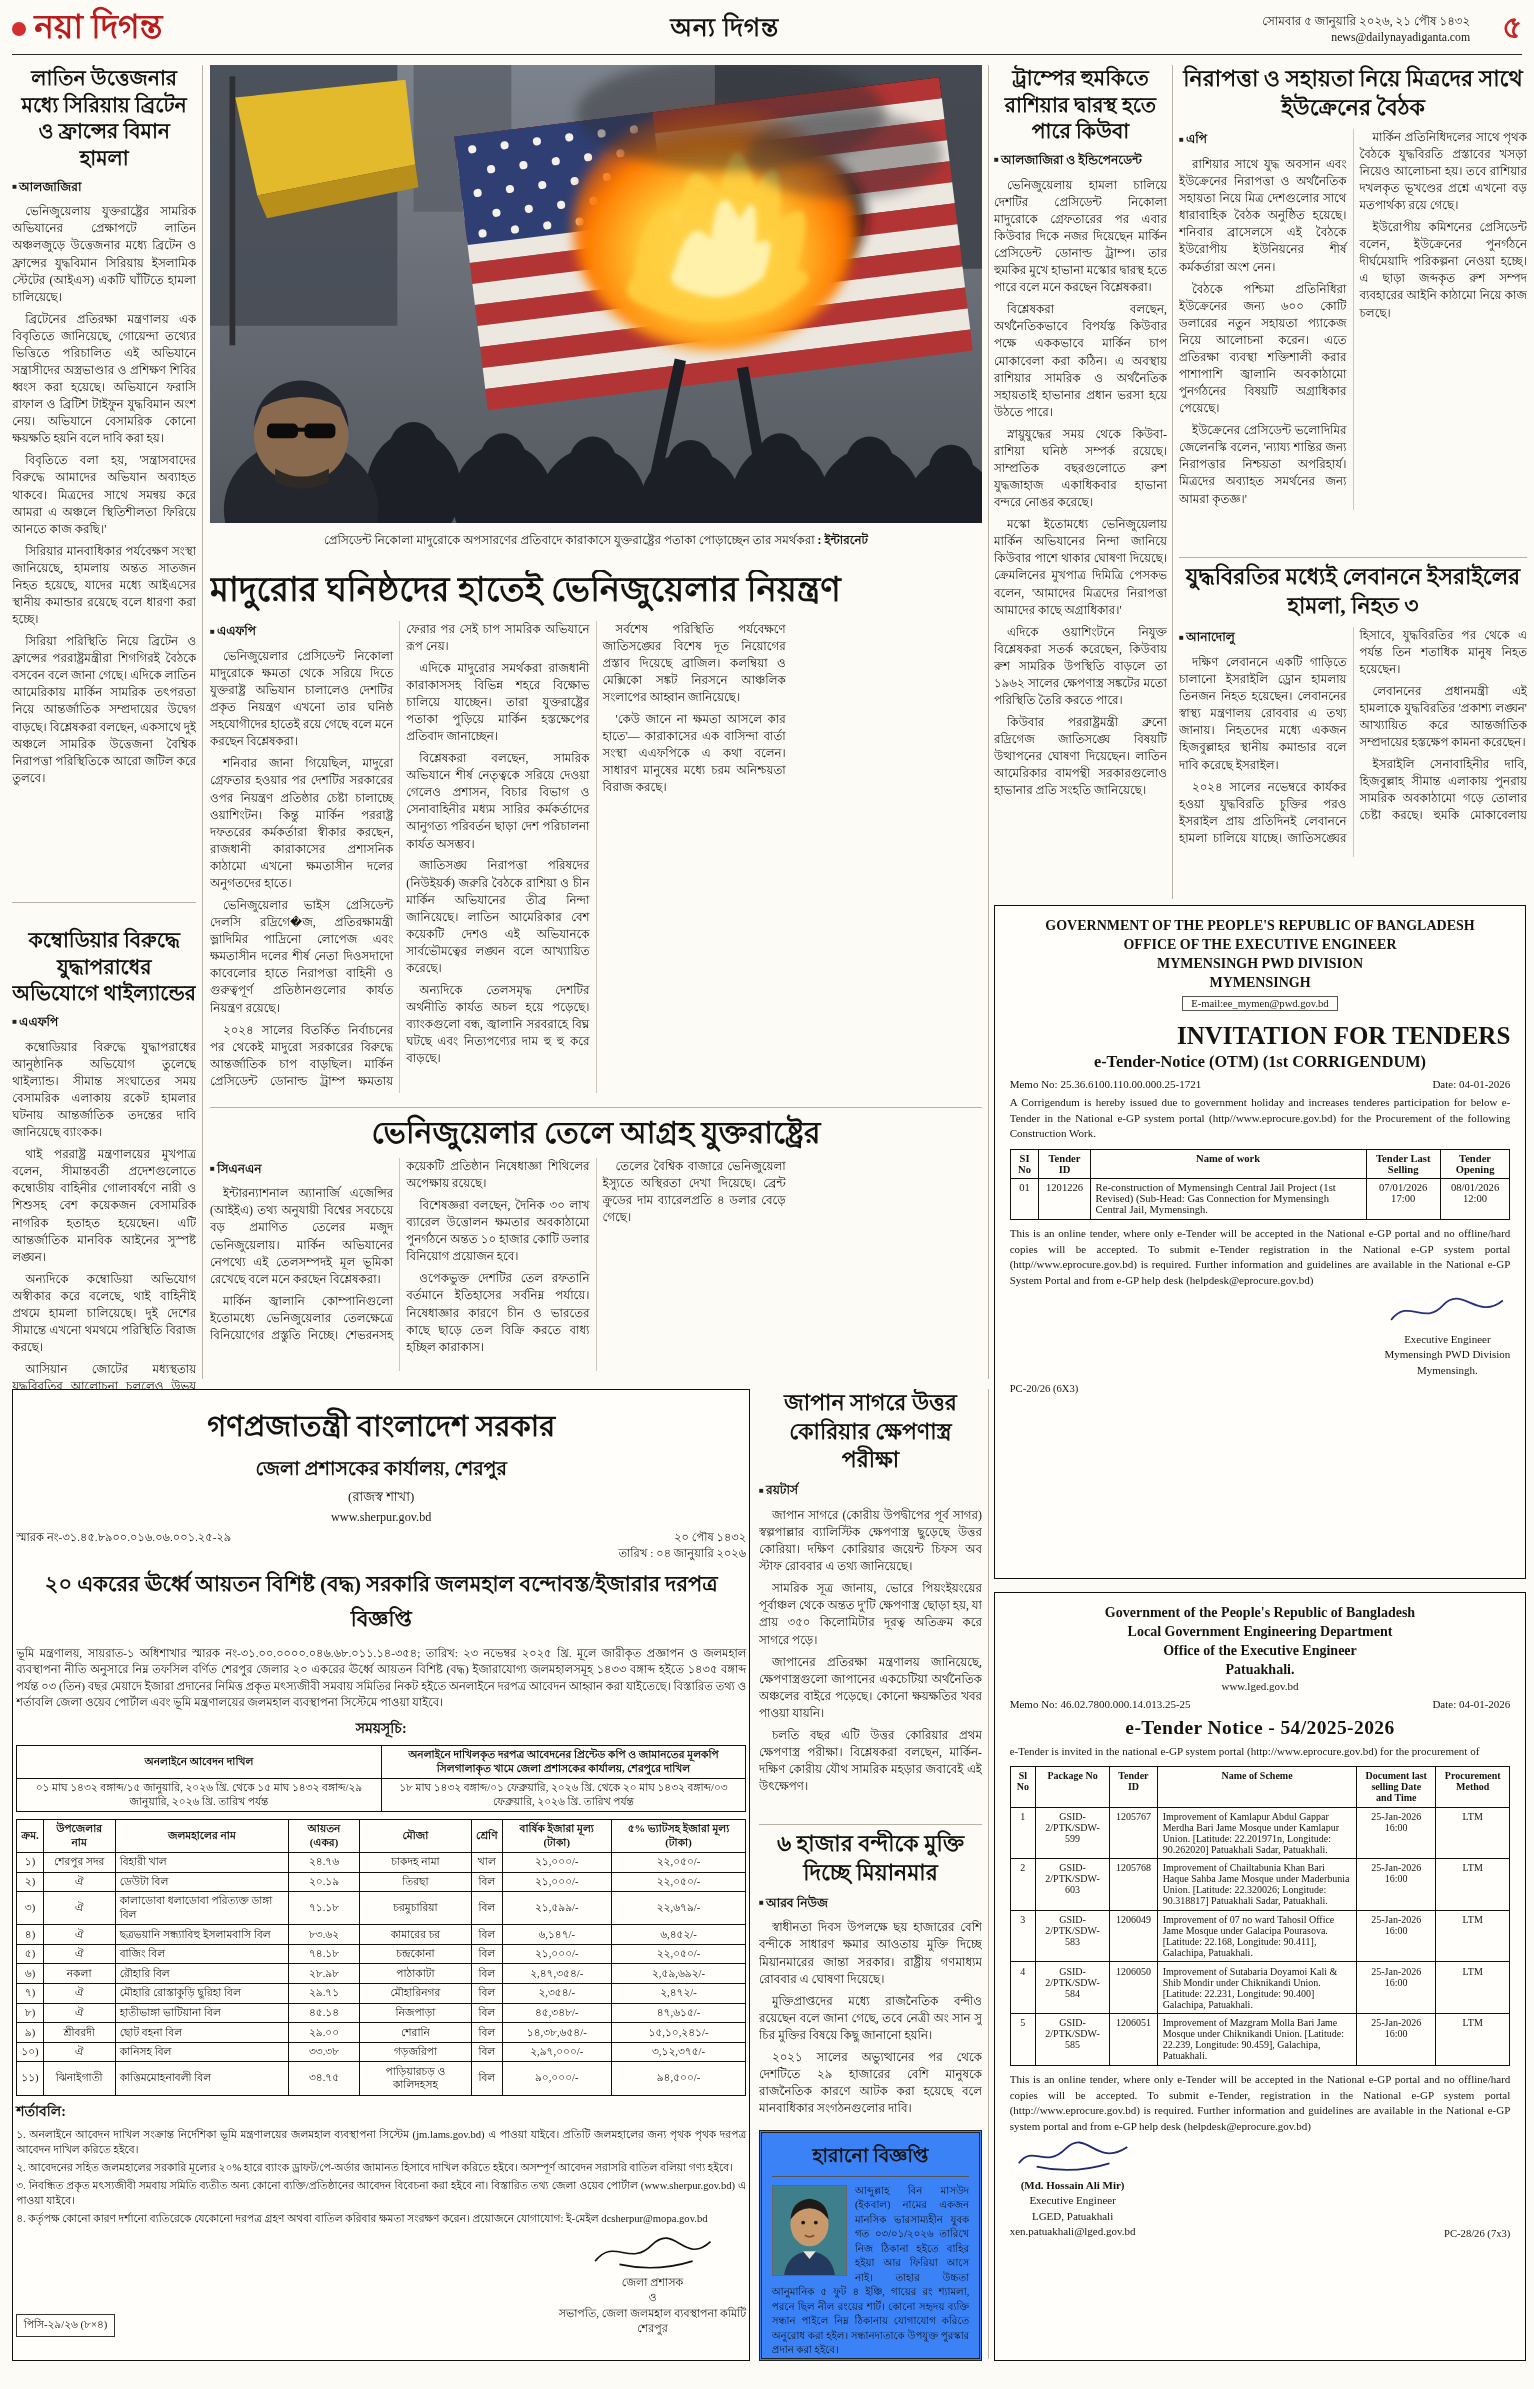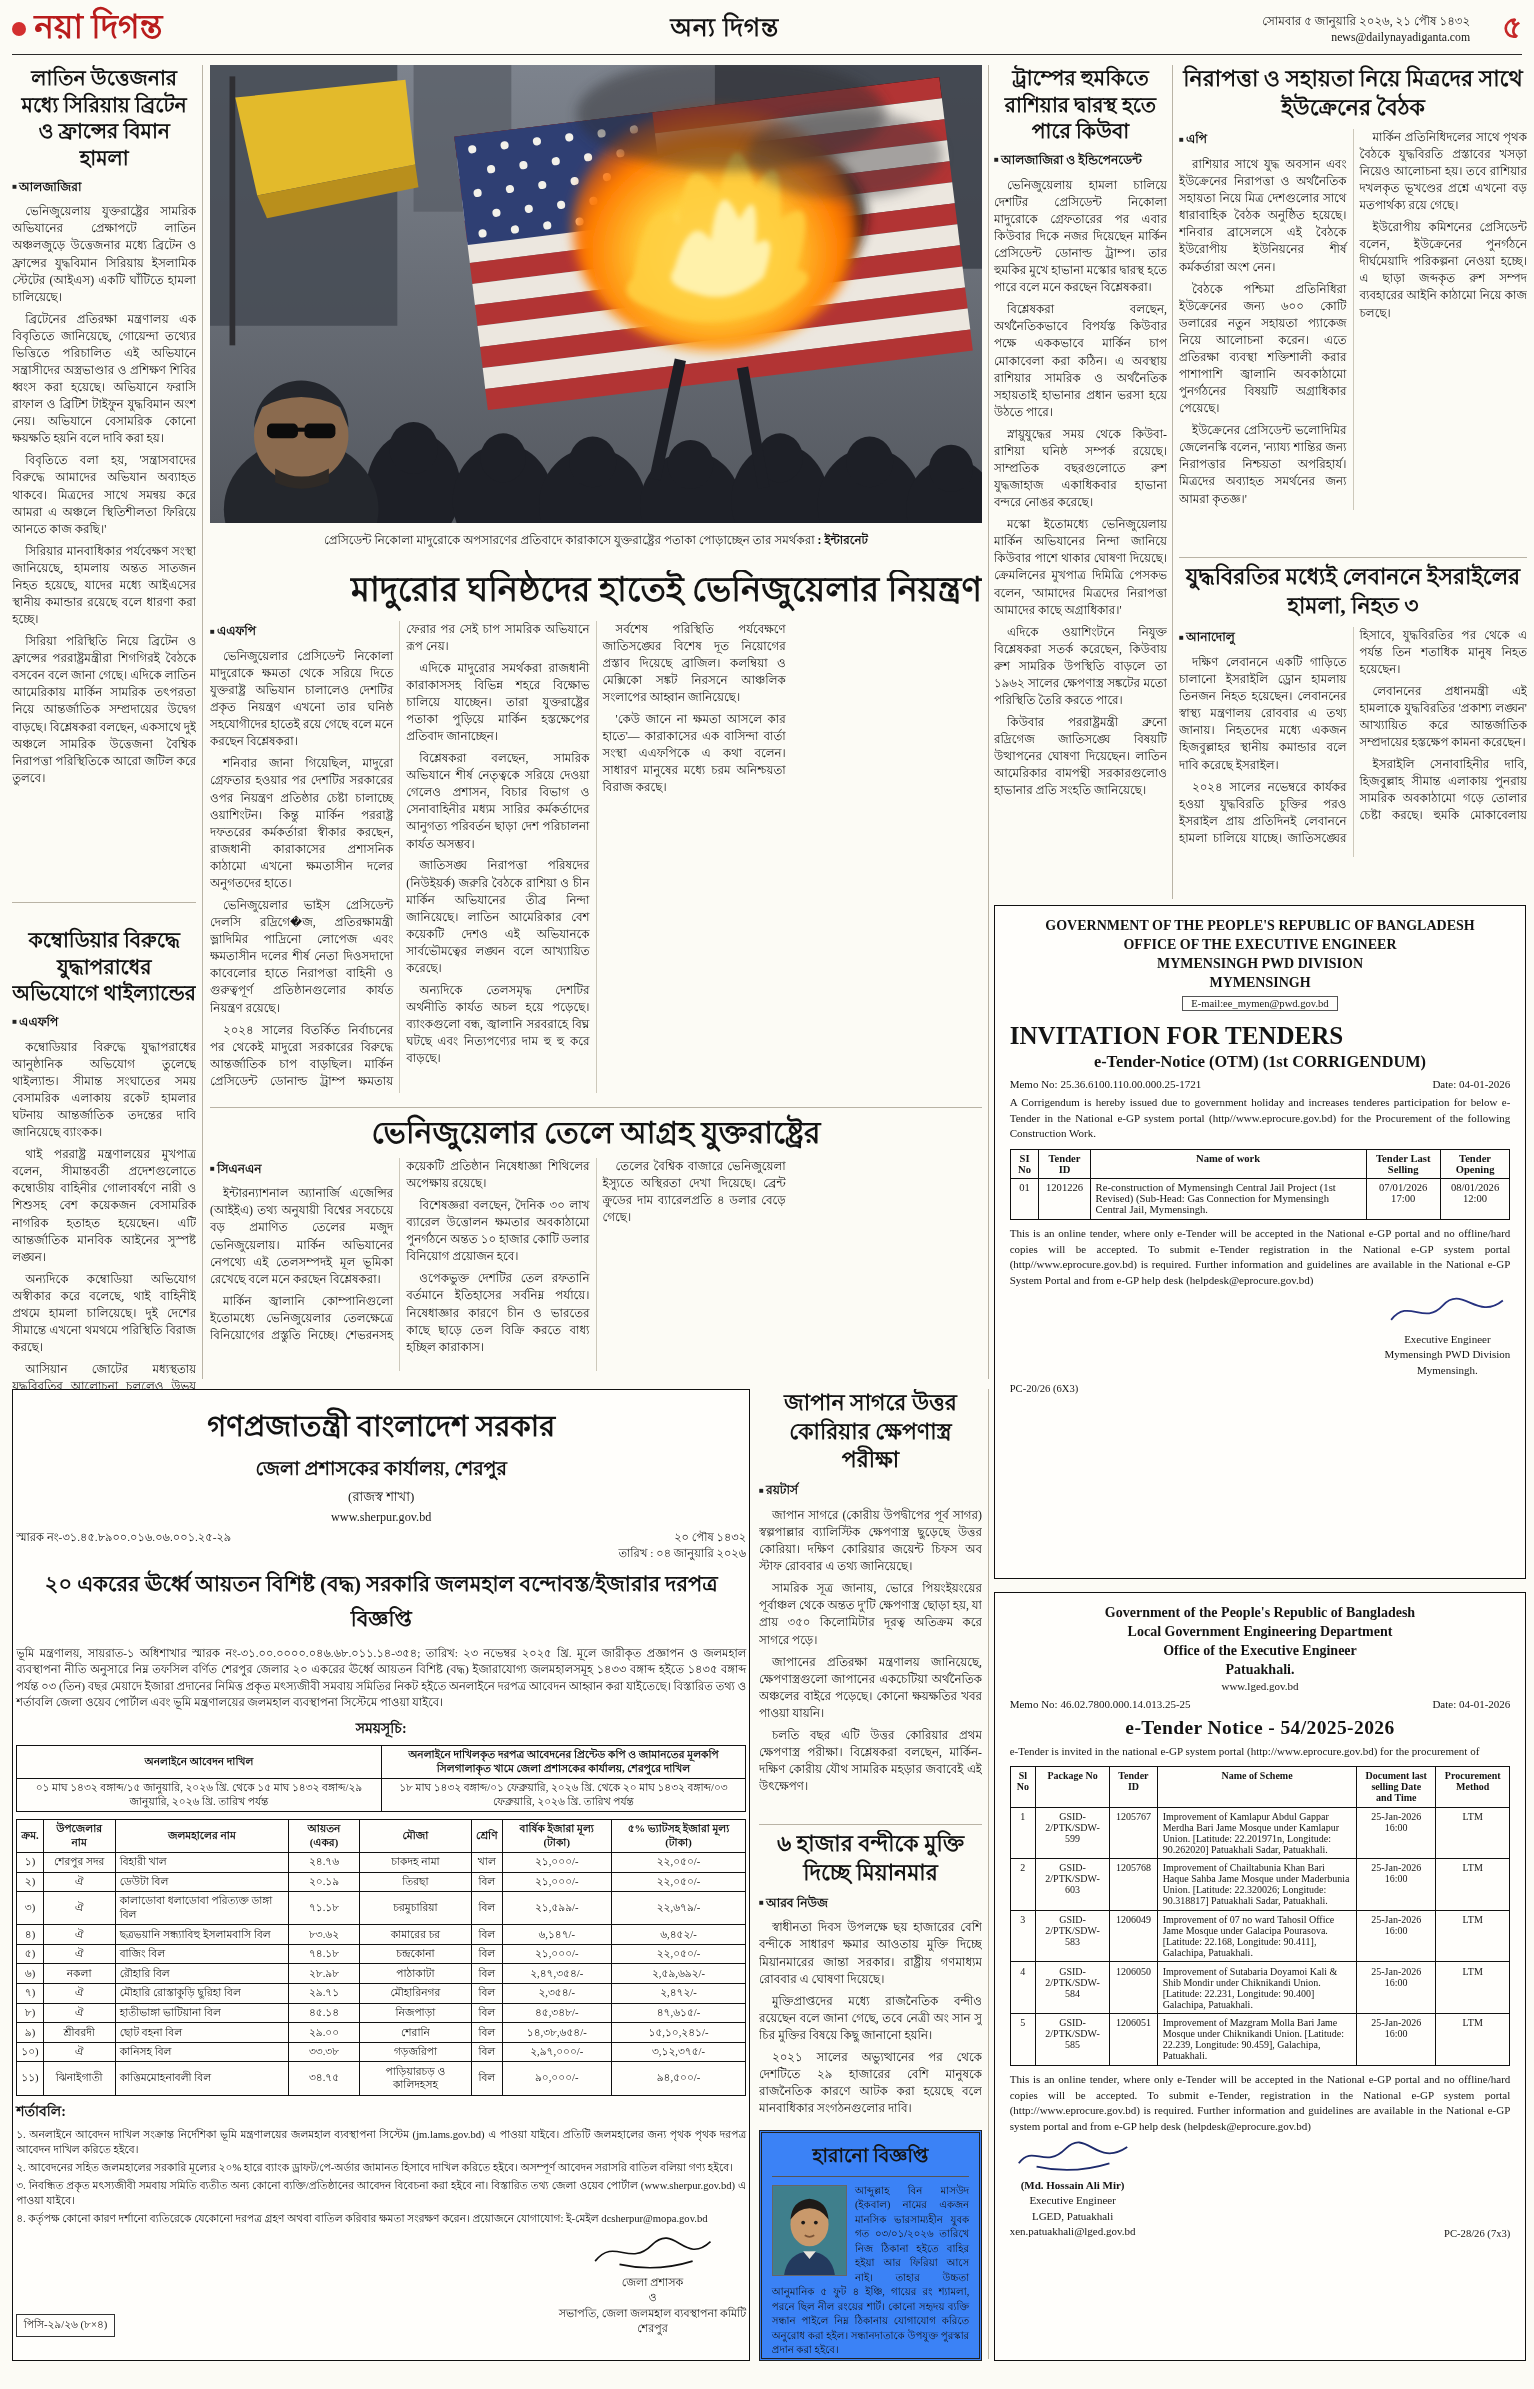--- a/index.html
+++ b/index.html
@@ -14,37 +14,37 @@
 .dateline{text-align:right;font-size:11.8px;line-height:1.4;width:277px;}
 .pageno{color:#c62828;font-size:31px;font-weight:bold;width:52px;text-align:right;}
 
 .vrule{background:#b9b3a5;width:0.8px;}
 .hrule{background:#b9b3a5;height:0.8px;}
 
 .art{overflow:hidden;}
 .h-sm{font-size:20.4px;font-weight:bold;text-align:center;line-height:1.3;margin:0 0 6.5px;}
 .h-md{font-size:22px;font-weight:bold;text-align:center;line-height:1.3;margin:0 0 6.5px;}
 .h-lg{font-size:30px;font-weight:bold;text-align:center;line-height:1.25;margin:0 0 6.5px;}
-.h-xl{font-size:34px;font-weight:bold;text-align:right;line-height:1.2;margin:0 0 9.8px;}
+.h-xl{font-size:34px;font-weight:bold;text-align:left;line-height:1.2;margin:0 0 9.8px;}
 .byline{font-weight:bold;font-size:12.2px;margin:1.6px 0 5.7px;}
 .byline::before{content:"\25A0  ";font-size:8.1px;vertical-align:1.6px;color:#222;}
 .bt p{margin:0 0 4.9px;text-indent:13px;font-size:11.8px;line-height:1.45;text-align:justify;}
 .cols-2{column-count:2;column-gap:13px;column-rule:0.8px solid #cdc8ba;column-fill:auto;}
 .cols-4{column-count:4;column-gap:13px;column-rule:0.8px solid #cdc8ba;column-fill:auto;}
 
 .fig{overflow:hidden;}
 .caption{font-size:11.8px;text-align:center;padding-top:5.7px;line-height:1.3;}
 .caption b{font-weight:bold;}
 
 .tender{border:1.6px solid #111;background:#fffefb;padding:11.4px 14.7px;overflow:hidden;}
 .t-c{text-align:center;}
 .t-line1{font-weight:bold;font-size:14px;line-height:1.35;text-align:center;}
 .t-web{font-size:11px;text-align:center;}
 .t-email{display:inline-block;border:0.8px solid #555;padding:0.8px 8.1px;font-size:10.6px;margin:3.3px 0;}
-.t-title{font-size:25px;font-weight:bold;margin:8.1px 0 1.6px;text-align:left;}
+.t-title{font-size:25px;font-weight:bold;margin:8.1px 0 1.6px;text-align:right;}
 .t-sub{font-size:16.3px;font-weight:bold;margin:1.6px 0 6.5px;text-align:center;}
 .t-title2{font-size:19.5px;font-weight:bold;margin:6.5px 0 4.9px;text-align:center;letter-spacing:0.4px;}
 .memo-row{display:flex;justify-content:space-between;font-size:11px;margin:6.5px 0 3.3px;}
 .t-par{font-size:11px;text-align:justify;line-height:1.42;margin:4.9px 0;}
 .t-table{width:100%;border-collapse:collapse;font-size:10.6px;margin:6.5px 0;}
 .t-table th,.t-table td{border:0.8px solid #111;padding:3.3px 4.9px;vertical-align:top;text-align:center;}
 .t-table th{font-weight:bold;}
 .t-table td.ta-l{text-align:left;}
 .sig-r{display:flex;justify-content:flex-end;}
 .sig-l{display:flex;justify-content:flex-start;}

